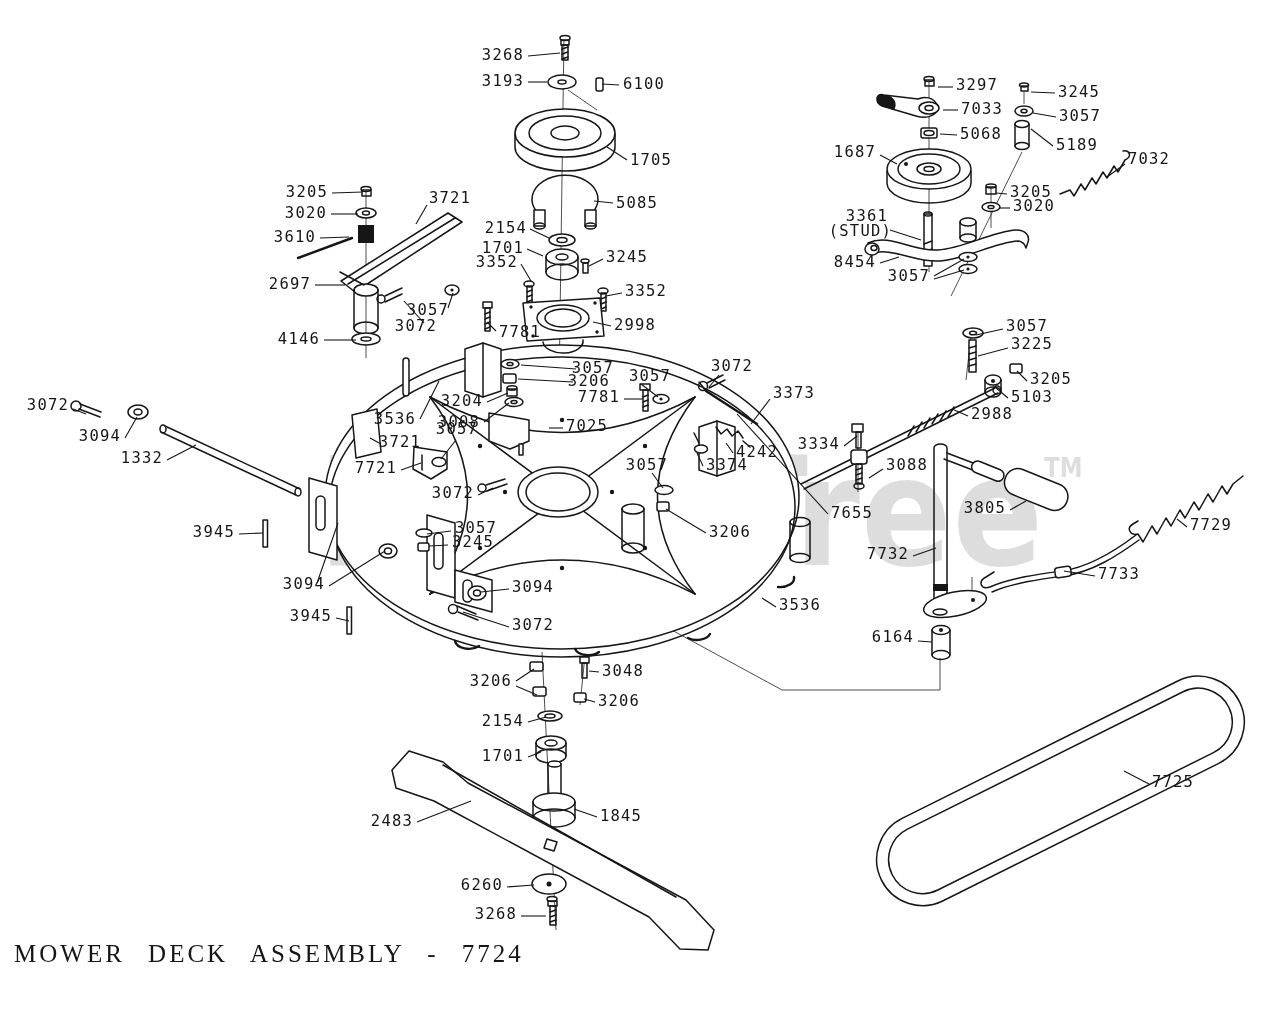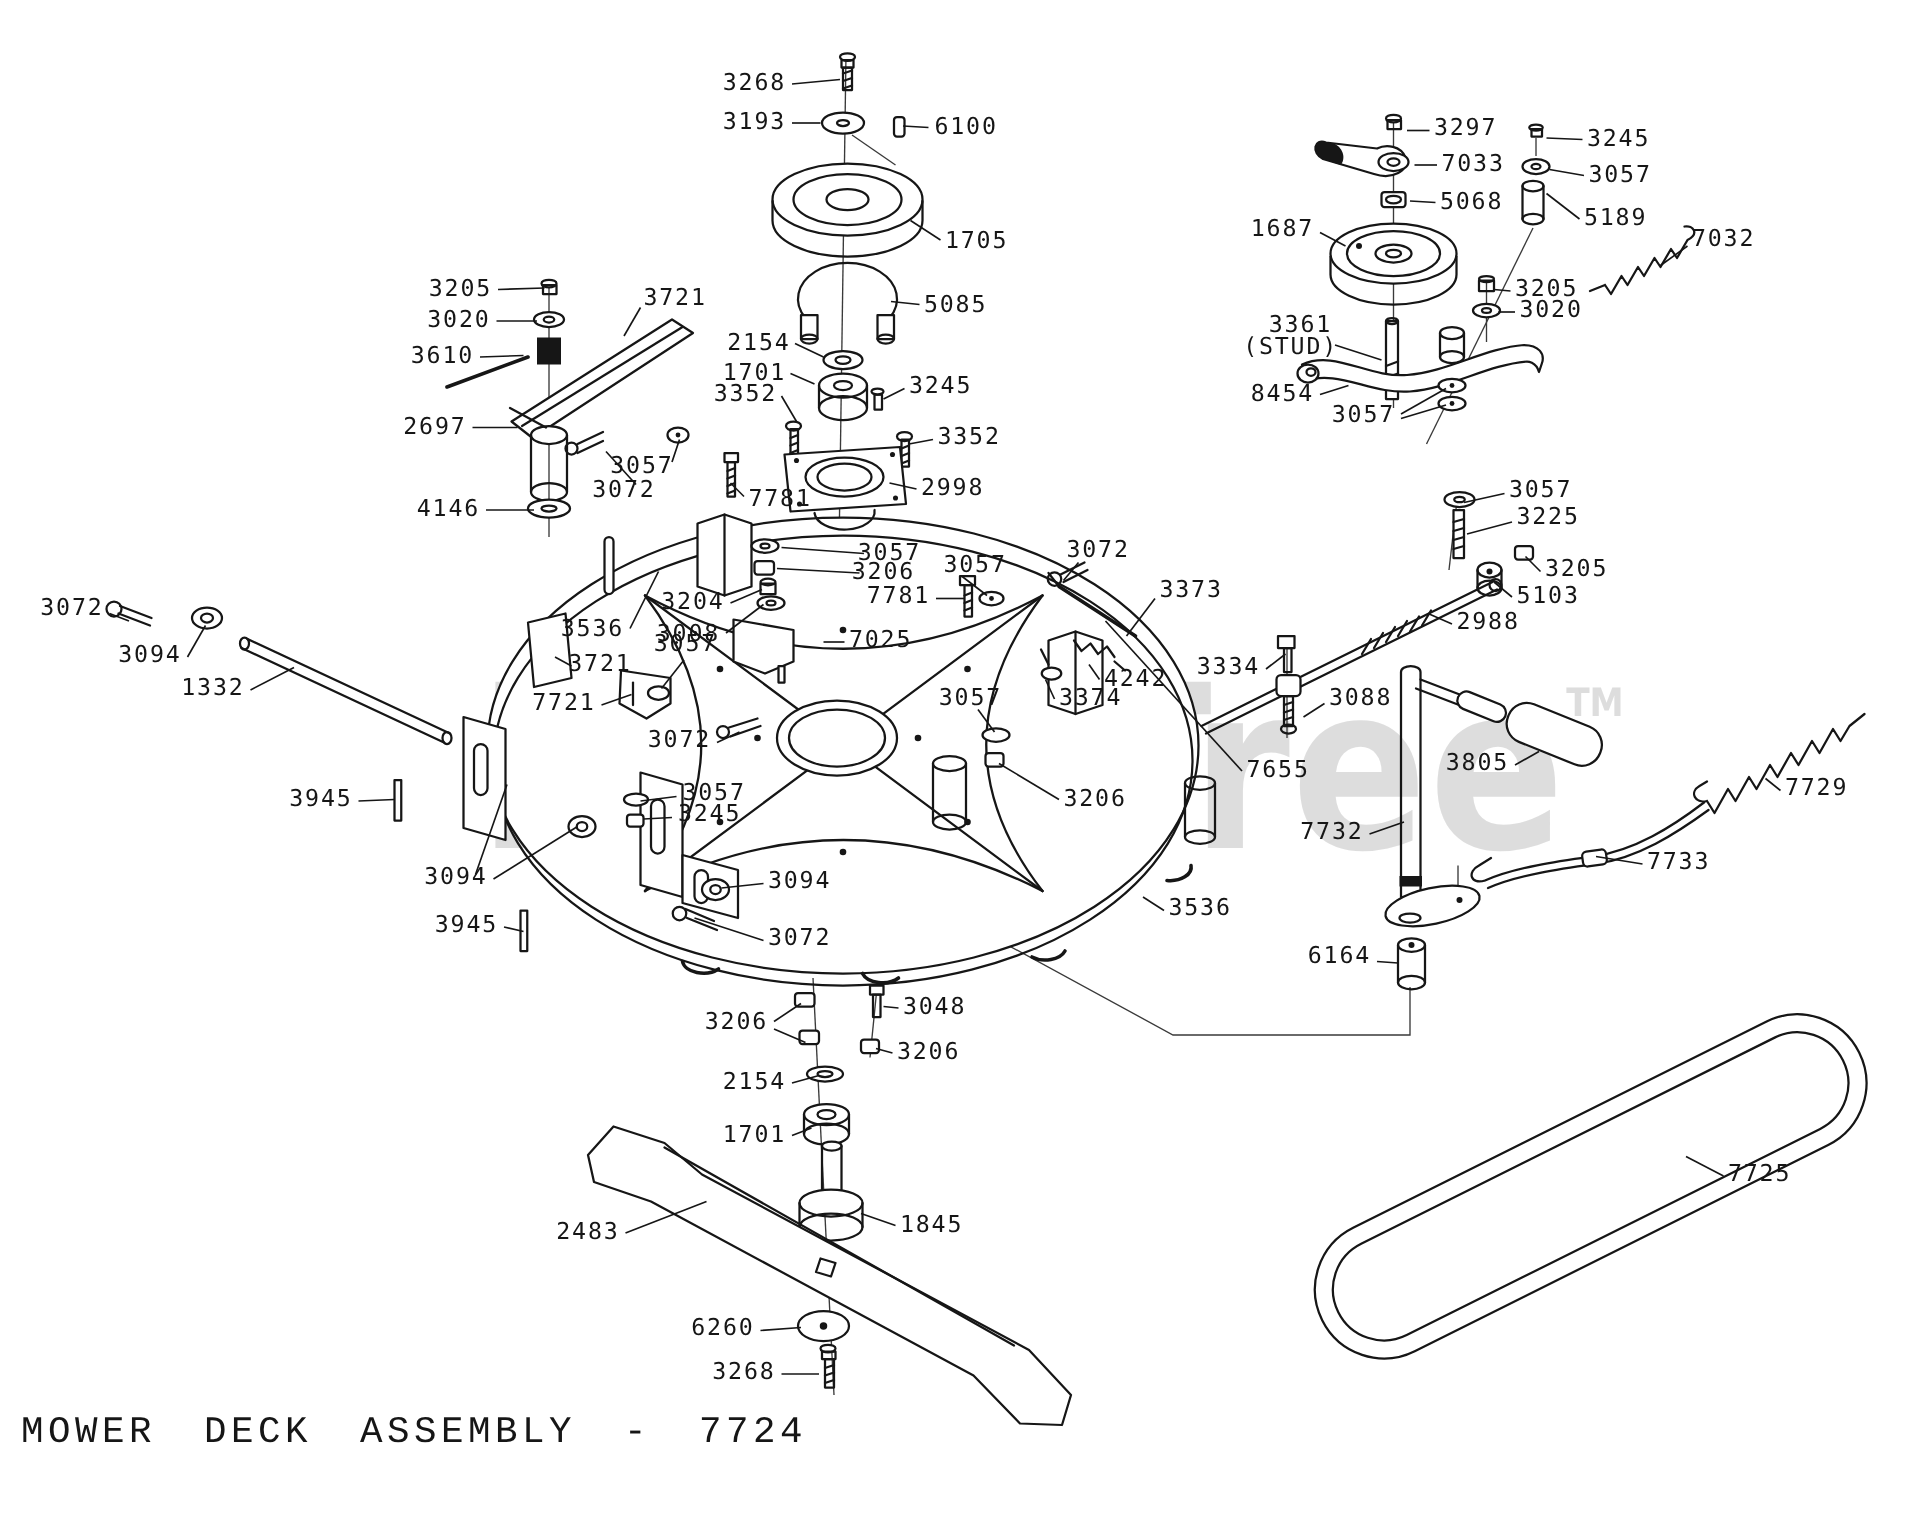--- a/index.html
+++ b/index.html
@@ -6,21 +6,21 @@
   body{width:1280px;height:1018px;position:relative;overflow:hidden;
        font-family:"DejaVu Sans Mono", monospace;}
   #watermark{position:absolute;left:318px;top:424px;z-index:0;
     font-family:"DejaVu Sans", sans-serif;font-weight:bold;
     font-size:152px;color:#c3c3c3;opacity:.55;letter-spacing:1px;
     transform:scaleX(.88);transform-origin:left top;white-space:nowrap;}
   #watermark sup{font-size:26px;vertical-align:88px;letter-spacing:0;}
   #diagram-svg{position:absolute;left:0;top:0;z-index:1;}
   #title{position:absolute;left:14px;top:940px;z-index:2;
     font-size:25px;color:#161616;letter-spacing:3px;word-spacing:14px;
-    font-family:Liberation Mono, monospace;text-align:center;}
+    font-family:Liberation Serif, serif;text-align:center;}
   .plabel{font-family:"DejaVu Sans Mono", monospace;font-size:15.5px;
     letter-spacing:1.2px;fill:#161616;}
   .leader{stroke:#161616;stroke-width:1.1;fill:none;}
   .p{stroke:#161616;stroke-width:1.5;fill:none;stroke-linecap:round;stroke-linejoin:round;}
   .pw{stroke:#161616;stroke-width:1.5;fill:#ffffff;stroke-linecap:round;stroke-linejoin:round;}
   .pf{fill:#161616;stroke:none;}
   .axis{stroke:#3a3a3a;stroke-width:.9;fill:none;}
   .thick{stroke-width:2.4;}
 </style>
 </head>

